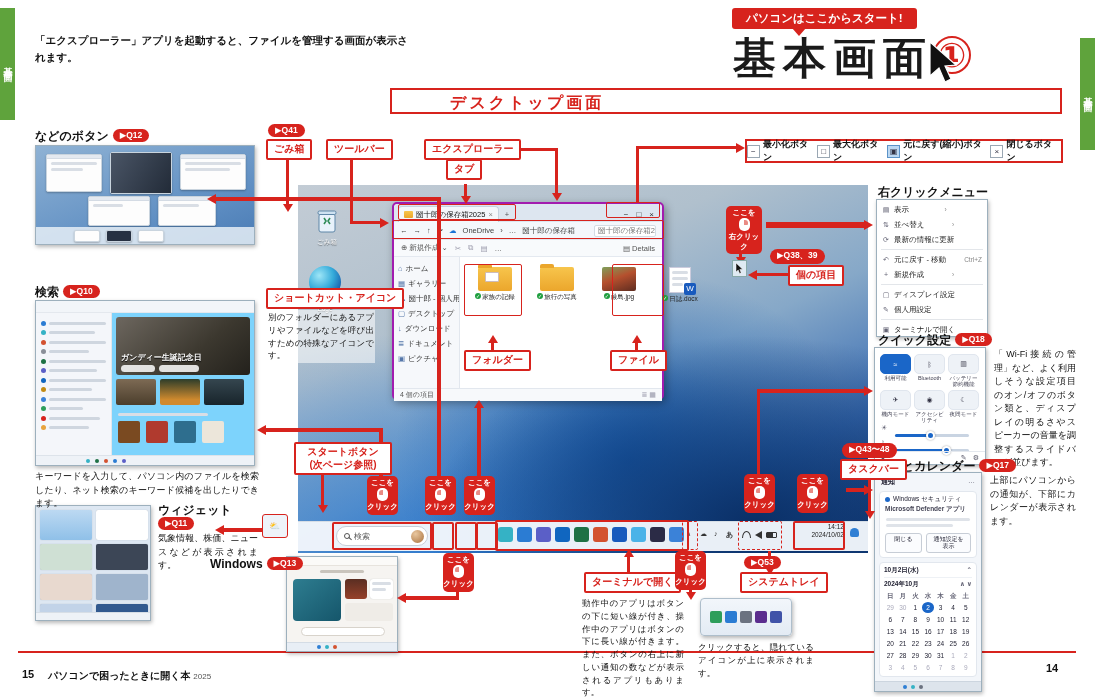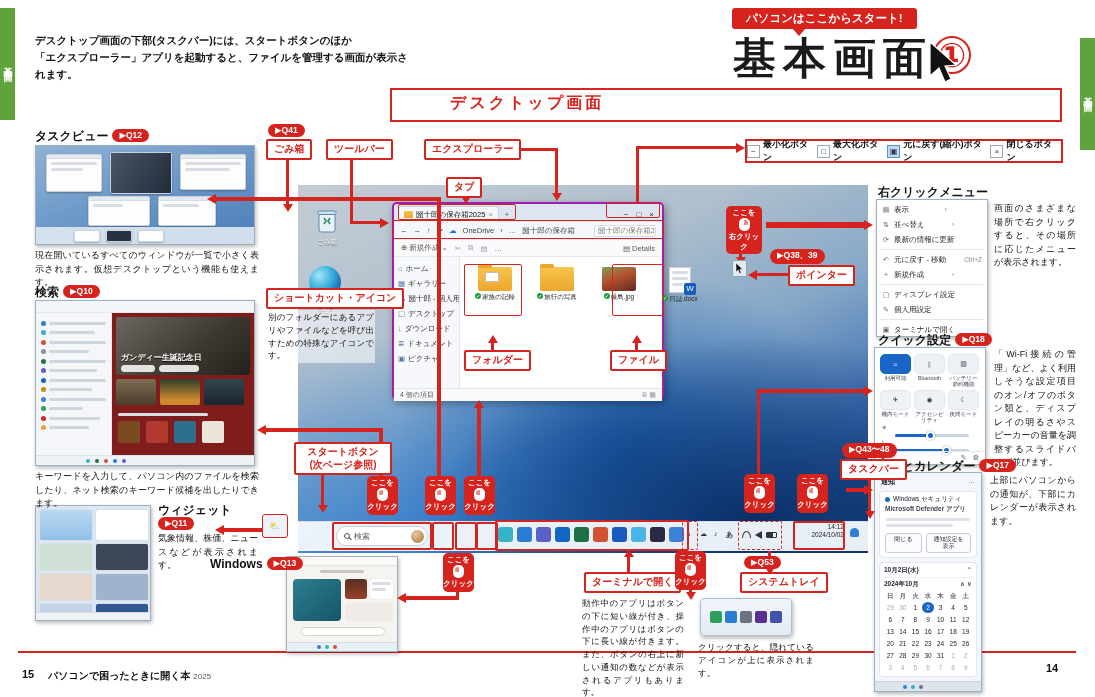--- a/index.html
+++ b/index.html
@@ -29,21 +29,21 @@
   
   .gtab{position:absolute;width:15px;height:112px;background:#5fa33c;color:#fff;z-index:8;
     writing-mode:vertical-rl;font-size:9px;font-weight:bold;letter-spacing:2px;text-align:center;line-height:15px}
   .intro{position:absolute;left:35px;top:32px;width:380px;font-size:10.5px;font-weight:bold;line-height:1.6}
   .bubble{position:absolute;left:732px;top:8px;background:#d7231d;color:#fff;font-weight:bold;
     font-size:11.5px;padding:3px 14px;border-radius:3px;z-index:4}
   .bubble::after{content:"";position:absolute;left:60px;bottom:-7px;border-left:7px solid transparent;
     border-right:7px solid transparent;border-top:8px solid #d7231d}
   .bigtitle{position:absolute;left:733px;top:30px;font-size:43px;font-weight:bold;letter-spacing:7px;color:#1a1a1a;z-index:4}
   .circnum{display:inline-block;color:#d7231d;font-size:34px;vertical-align:6px;letter-spacing:0;font-weight:bold}
-  .banner{position:absolute;left:390px;top:88px;width:672px;height:34px;border:2px solid #d7231d;
+  .banner{position:absolute;left:390px;top:88px;width:672px;height:26px;border:2px solid #d7231d;
     color:#d7231d;font-weight:bold;font-size:16px;letter-spacing:3px;padding:3px 0 0 58px;z-index:3;background:#fff}
   .shead{position:absolute;font-weight:bold;font-size:12px;z-index:4;white-space:nowrap}
   .cap{position:absolute;font-size:9px;line-height:1.5;z-index:4;text-align:justify}
   .inbadge{display:inline-block;background:#d7231d;color:#fff;font-weight:bold;font-size:8.5px;
     padding:1px 7px 2px;border-radius:9px;vertical-align:2px;margin-left:4px}
   .footer-line{position:absolute;left:18px;top:651px;width:1058px;height:2px;background:#d7231d;z-index:1}
   .pgnum{position:absolute;font-size:11px;font-weight:bold;z-index:2}
   .bookttl{position:absolute;font-size:10px;font-weight:bold;z-index:2}
   
   .shot{position:absolute;background:#fff;border:1px solid #9db0bd;box-shadow:1px 2px 4px rgba(0,0,0,.28);z-index:3;overflow:hidden}
@@ -140,31 +140,30 @@
 </style>
 </head>
 <body>
 
 <div id="page">
 
   <div class="gtab" style="left:0;top:8px">基本画面</div>
   <div class="gtab" style="left:1080px;top:38px">基本画面</div>
 
   <div class="intro">
-    <div>デスクトップ画面の下部(タスクバー)には、スタートボタンのほか</div>
     <div>「エクスプローラー」アプリを起動すると、ファイルを管理する画面が表示されます。</div>
   </div>
   <div class="bubble">パソコンはここからスタート!</div>
   <div class="bigtitle"><span>基本画面</span><span class="circnum" style="border:2.5px solid #d7231d;border-radius:50%;width:38px;height:38px;display:inline-flex;align-items:center;justify-content:center">①</span></div>
   <svg class="cursor-svg" style="left:928px;top:42px" width="38" height="44" viewBox="0 0 19 22">
       <polygon points="1,0 1,17 5.5,13 8.5,20 11.5,18.5 8.5,12 14,11.5" fill="#111" stroke="#fff" stroke-width="0.6"></polygon>
     </svg>
   <div class="banner">デスクトップ画面</div>
 
-  <div class="shead" style="left:35px;top:128px"><span>タスクビュー</span><span class="inbadge"><span>▶</span><span>Q12</span></span></div>
+  <div class="shead" style="left:35px;top:128px"><span>などのボタン</span><span class="inbadge"><span>▶</span><span>Q12</span></span></div>
   <div class="shot tvshot" style="left:35px;top:145px;width:220px;height:100px">
     <div class="thumb" style="left:10px;top:8px;width:56px;height:38px">
         <div class="tb"></div>
         <div class="gbar"></div>
         <div class="gbar" style="width:60%"></div>
       </div>
     <div class="thumb" style="left:74px;top:6px;width:62px;height:42px;background:#37404d">
         <div style="height:100%;background:linear-gradient(120deg,#4a5566,#222b38)"></div>
       </div>
     <div class="thumb" style="left:144px;top:8px;width:66px;height:36px">
@@ -179,24 +178,23 @@
     <div class="thumb" style="left:122px;top:50px;width:58px;height:30px">
         <div class="tb"></div>
         <div class="gbar" style="width:65%"></div>
       </div>
     <div style="position:absolute;left:0;bottom:0;width:100%;height:17px;background:rgba(230,238,246,.85);display:flex;gap:6px;align-items:center;padding:0 38px">
       <div class="thumb" style="position:static;width:26px;height:12px"></div>
       <div class="thumb" style="position:static;width:26px;height:12px;background:#273142"></div>
       <div class="thumb" style="position:static;width:26px;height:12px"></div>
     </div>
   </div>
-  <div class="cap" style="left:35px;top:249px;width:224px">現在開いているすべてのウィンドウが一覧で小さく表示されます。仮想デスクトップという機能も使えます。</div>
 
   <div class="shead" style="left:35px;top:284px"><span>検索</span><span class="inbadge"><span>▶</span><span>Q10</span></span></div>
-  <div class="shot" style="left:35px;top:300px;width:220px;height:166px;background:#7f1d1d">
+  <div class="shot" style="left:35px;top:300px;width:220px;height:166px;background:#7dd3fc">
     <div style="height:12px;border-bottom:1px solid #e4e8ee;background:#f2f5f9"></div>
     <div class="s-side">
       <div class="s-row">
           <span class="s-dot" style="background:#2b7cd3"></span>
           <span class="s-bar"></span>
         </div>
       <div class="s-row">
           <span class="s-dot" style="background:#35b2c5"></span>
           <span class="s-bar" style="flex:.8"></span>
         </div>
@@ -476,21 +474,21 @@
   <div class="redbox" style="left:476px;top:522px;width:22px;height:28px"></div>
   <div class="redbox" style="left:495px;top:520px;width:194px;height:31px"></div>
   <div class="redbox dash" style="left:682px;top:521px;width:16px;height:29px"></div>
   <div class="redbox dash" style="left:738px;top:521px;width:44px;height:29px"></div>
   <div class="redbox" style="left:793px;top:521px;width:52px;height:29px"></div>
 
   <div class="rbadge" style="left:268px;top:124px"><span>▶</span><span>Q41</span></div>
   <div class="rlabel" style="left:266px;top:139px">ごみ箱</div>
   <div class="rlabel" style="left:326px;top:139px">ツールバー</div>
   <div class="rlabel" style="left:424px;top:139px">エクスプローラー</div>
-  <div class="rlabel" style="left:446px;top:177px">タブ</div>
+  <div class="rlabel" style="left:446px;top:159px">タブ</div>
   <div class="rlabel" style="left:266px;top:288px">ショートカット・アイコン</div>
   <div class="cap" style="left:267px;top:310px;width:108px;font-size:8.5px;z-index:6;background:rgba(255,255,255,.55);padding:1px">別のフォルダーにあるアプリやファイルなどを呼び出すための特殊なアイコンです。</div>
   <div class="rlabel" style="left:464px;top:350px">フォルダー</div>
   <div class="rlabel" style="left:610px;top:350px">ファイル</div>
   <div class="rlabel" style="left:294px;top:442px;white-space:normal;width:98px">
     <div>スタートボタン</div>
       <div>(次ページ参照)</div>
     </div>
 
   <div class="clickbox" style="left:367px;top:476px">
@@ -533,21 +531,21 @@
       <div class="mouse rbtn"></div>
       <div>右クリック</div>
     </div>
 
   <div class="ptr">
     <svg width="9" height="12" viewBox="0 0 9 12">
         <polygon points="1,0 1,9 3.2,7 4.6,10.5 6.2,9.8 4.8,6.4 7.6,6.2" fill="#111" stroke="#fff" stroke-width="0.5"></polygon>
       </svg>
   </div>
   <div class="rbadge" style="left:770px;top:249px"><span>▶</span><span>Q38、39</span></div>
-  <div class="rlabel" style="left:788px;top:265px">ポインター</div>
+  <div class="rlabel" style="left:788px;top:265px">個の項目</div>
 
   <div class="rbadge" style="left:842px;top:443px"><span>▶</span><span>Q43〜48</span></div>
   <div class="rlabel" style="left:840px;top:459px">タスクバー</div>
 
   <div class="rlabel" style="left:584px;top:572px">ターミナルで開く</div>
   <div class="cap" style="left:582px;top:597px;width:102px;font-size:8.5px">動作中のアプリはボタンの下に短い線が付き、操作中のアプリはボタンの下に長い線が付きます。また、ボタンの右上に新しい通知の数などが表示されるアプリもあります。</div>
 
   <div class="rbadge" style="left:744px;top:556px"><span>▶</span><span>Q53</span></div>
   <div class="rlabel" style="left:740px;top:572px">システムトレイ</div>
   <div class="tray-pop">
@@ -697,21 +695,20 @@
       <div>
         <div class="sep"></div>
         <div class="menu-i">
           <span class="mi">▣</span>
           <span>ターミナルで開く</span>
           <span class="ar"></span>
           <span class="sc"></span>
         </div>
       </div>
     </div>
-  <div class="cap" style="left:994px;top:202px;width:82px">画面のさまざまな場所で右クリックすると、その場所に応じたメニューが表示されます。</div>
 
   <div class="shead" style="left:878px;top:332px"><span>クイック設定</span><span class="inbadge"><span>▶</span><span>Q18</span></span></div>
   <div class="shot" style="left:874px;top:347px;width:112px;height:118px">
     <div style="display:grid;grid-template-columns:repeat(3,31px);gap:3px;padding:6px 0 0 5px">
 
     <div>
           <div class="qtile on">≈</div>
           <div class="qlab">利用可能</div>
         </div>
         <div>

